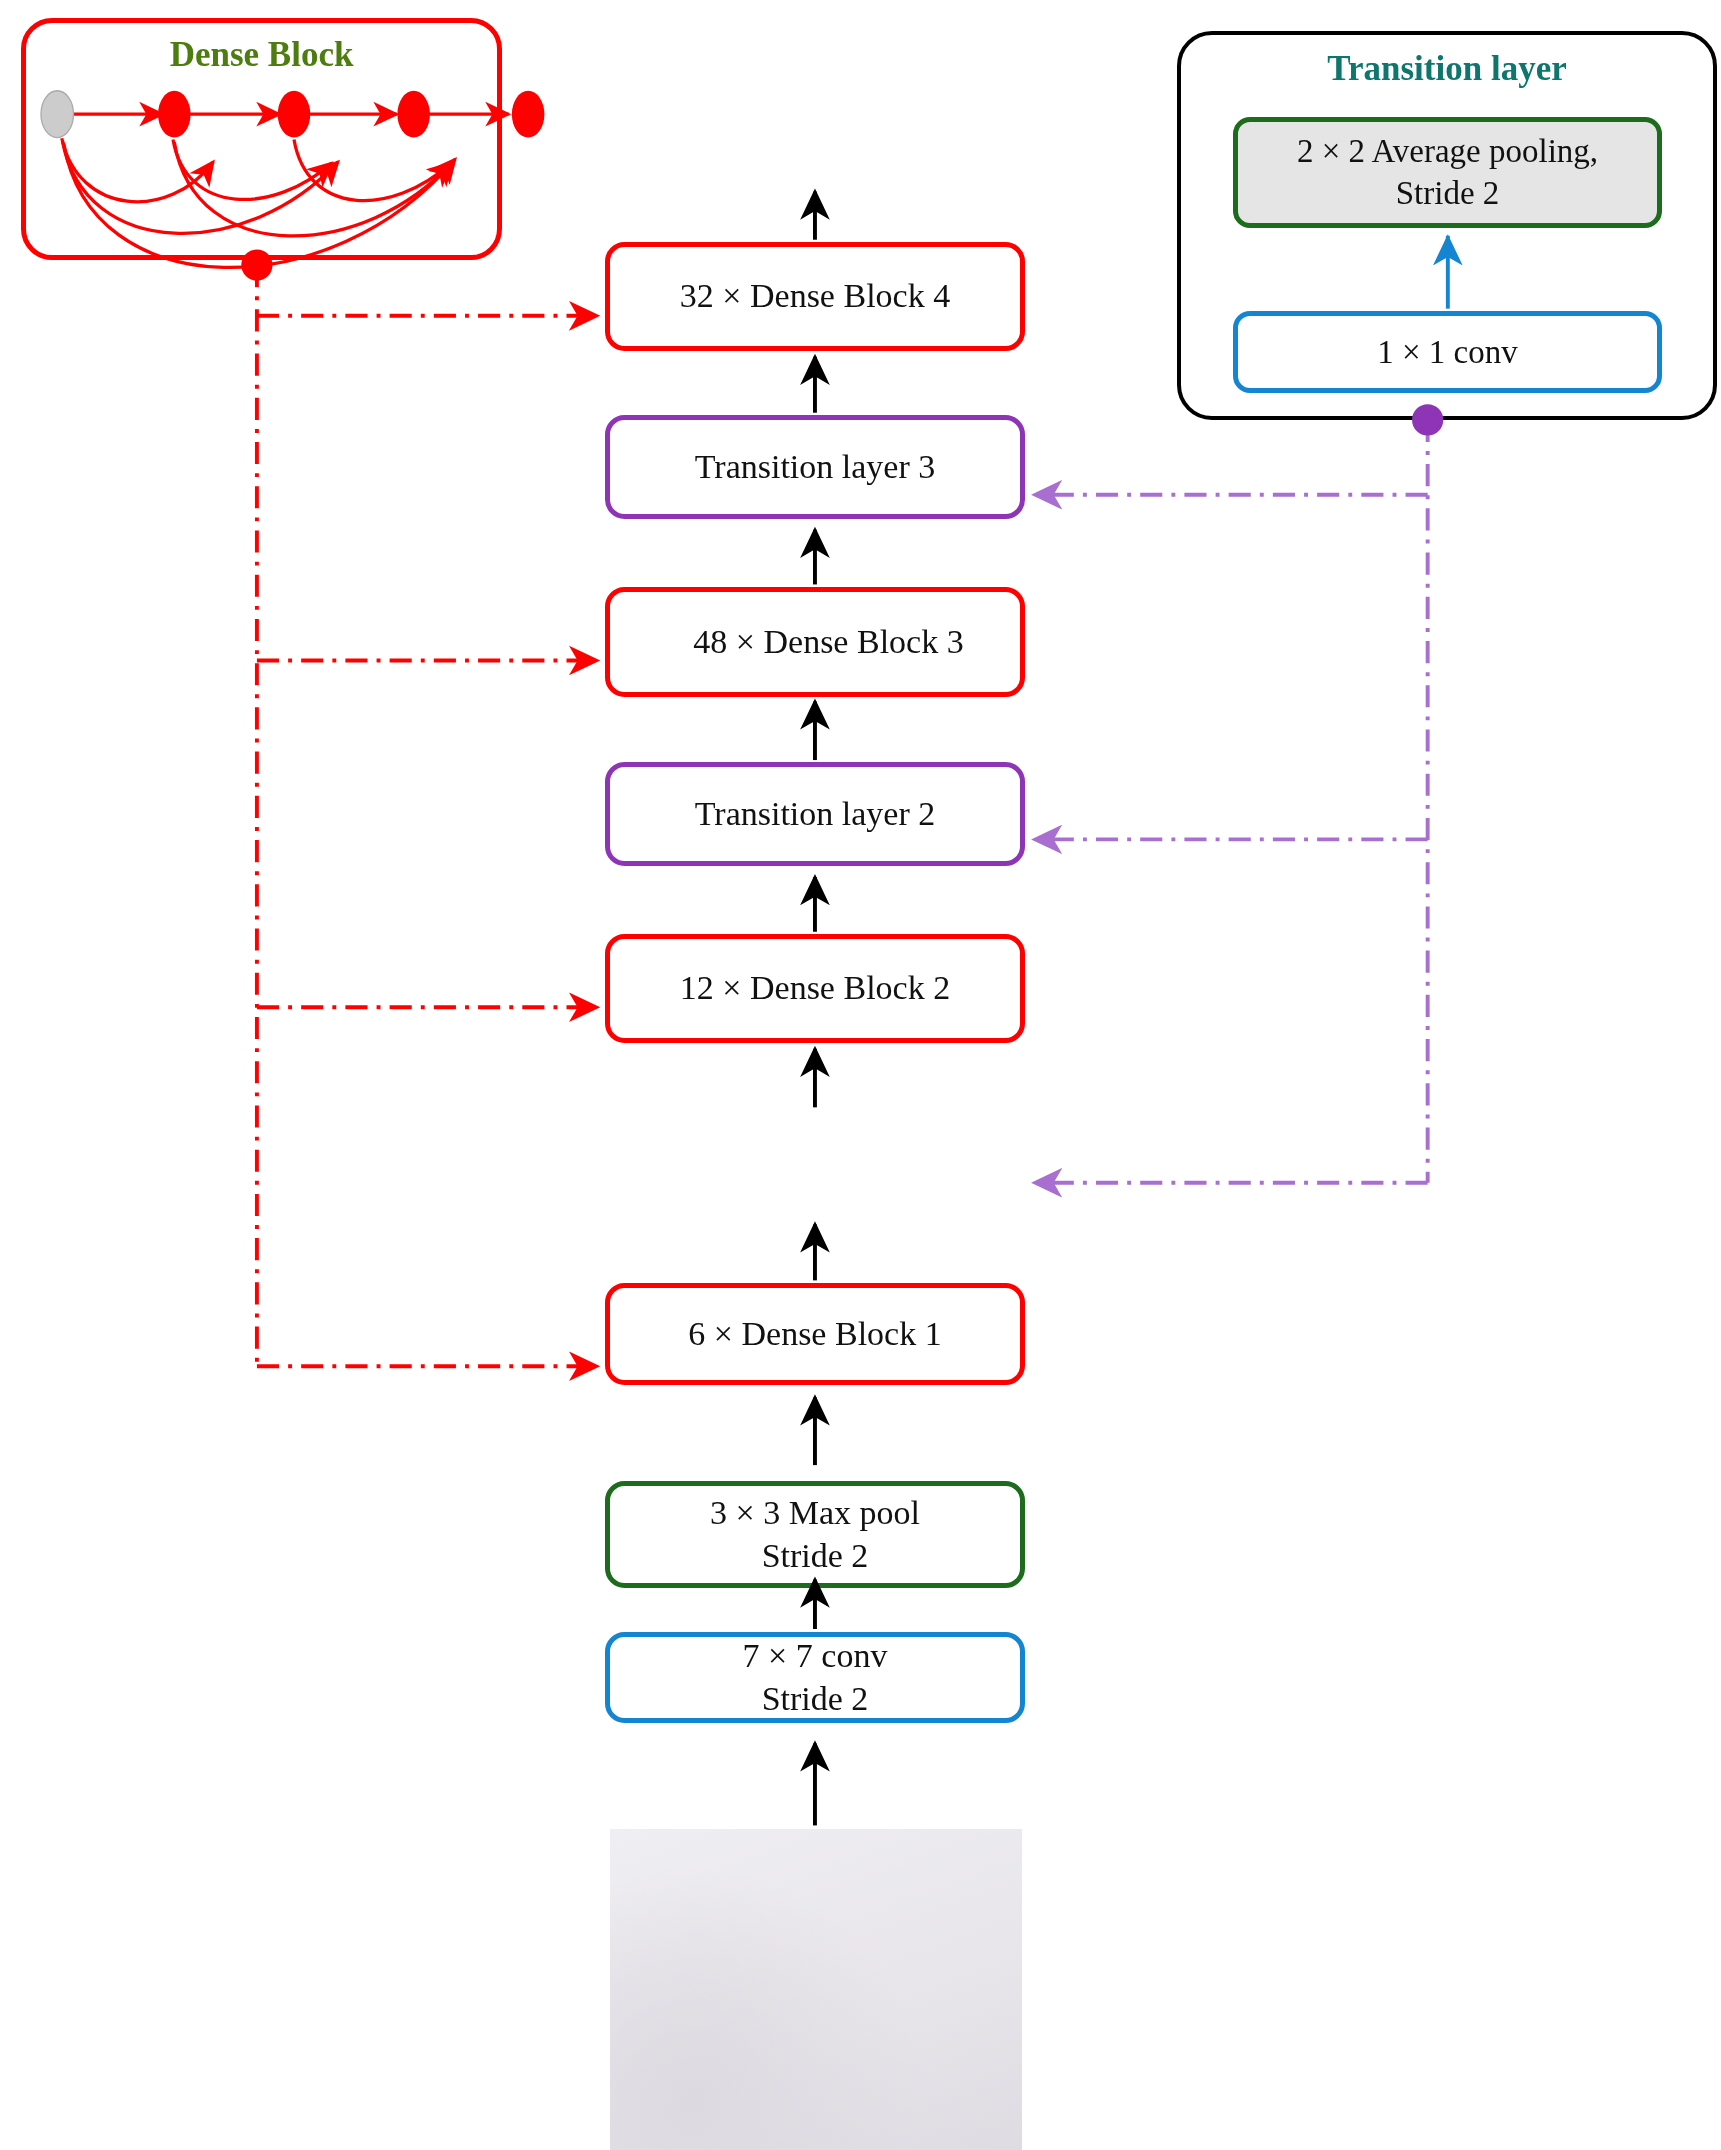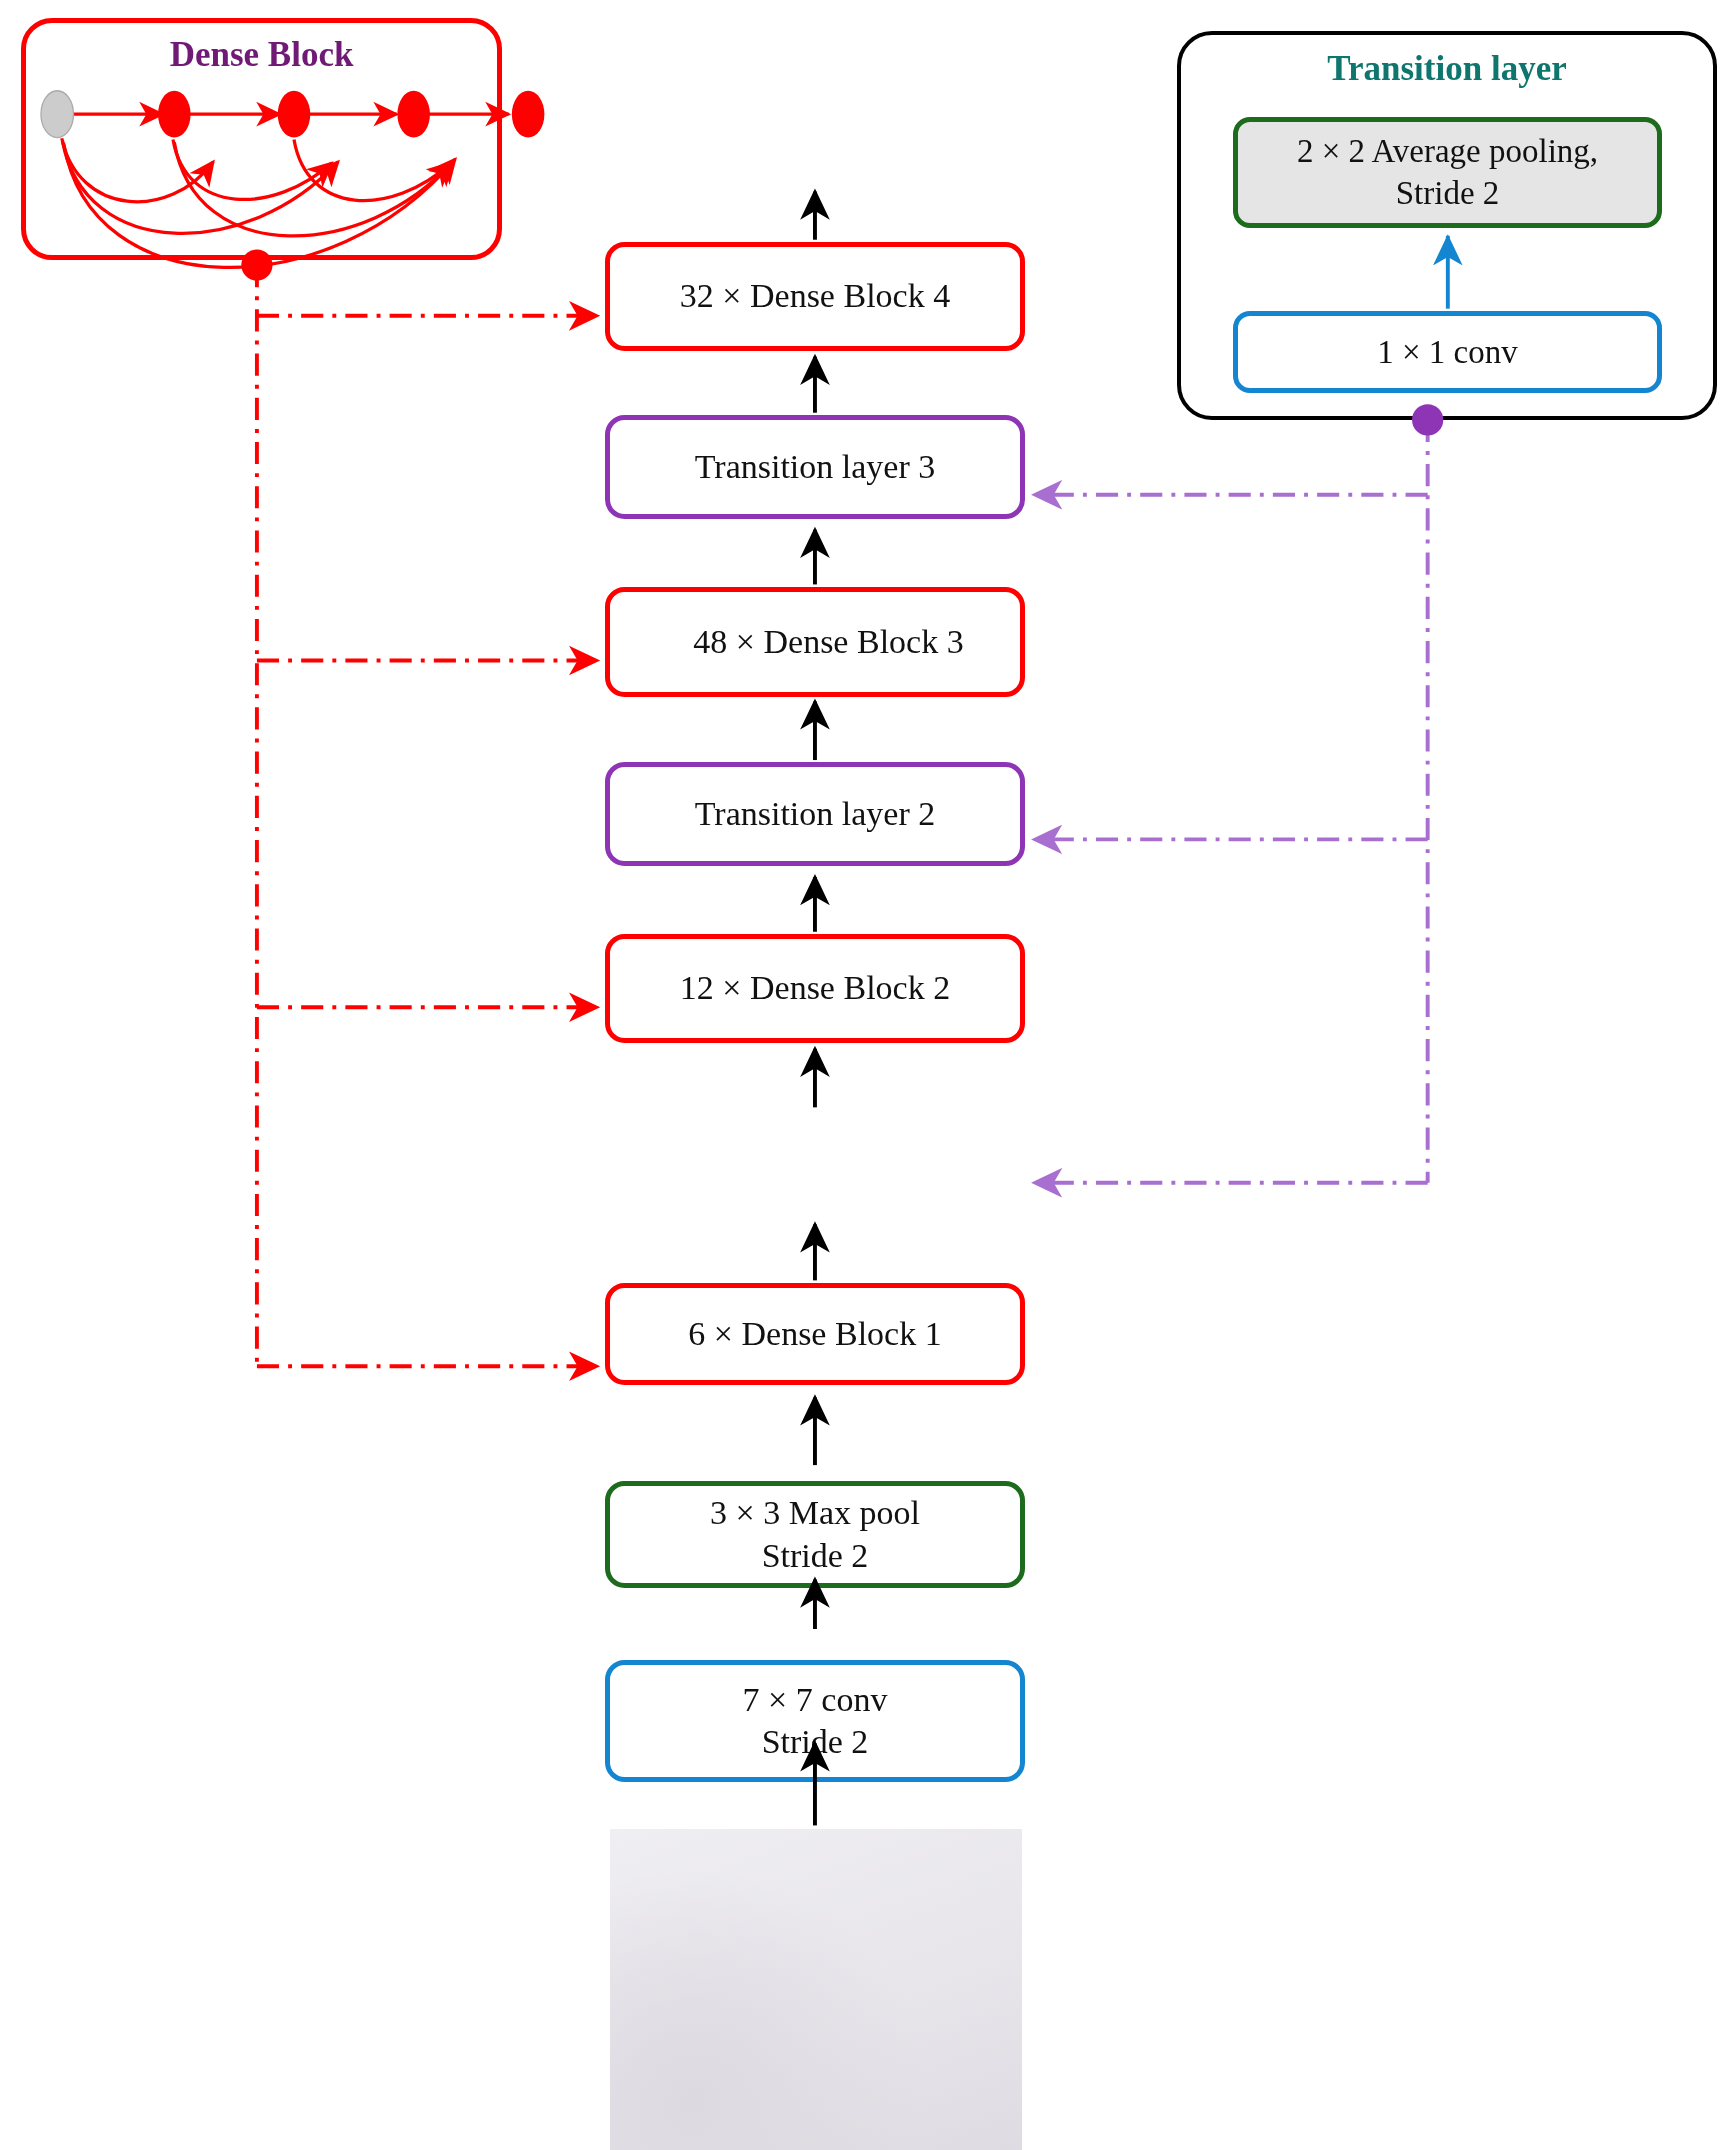--- a/index.html
+++ b/index.html
@@ -30,21 +30,21 @@
   .c-blue{border-color:#1485d0;}
 
   
   #dense-panel{
     position:absolute;left:21px;top:18px;width:481px;height:242px;
     border:5.9px solid #ff0000;border-radius:31px;background:#fff;
     box-sizing:border-box;
   }
   #dense-title{
     position:absolute;left:0;top:11.7px;width:100%;
-    text-align:center;font-size:35px;font-weight:bold;color:#701a75;
+    text-align:center;font-size:35px;font-weight:bold;color:#4d7c0f;
   }
 
   
   #trans-panel{
     position:absolute;left:1177px;top:31px;width:540px;height:389px;
     border:4.6px solid #000000;border-radius:35px;background:#fff;
     box-sizing:border-box;
   }
   #trans-title{
     position:absolute;left:0;top:14.3px;width:100%;
@@ -93,21 +93,21 @@
   <div id="trans-conv">1 × 1 conv</div>
 
   <div class="node pipe-box c-red" style="top:242px;height:109px;">32 × Dense Block 4</div>
   <div class="node pipe-box c-purple" style="top:415px;height:104px;">Transition layer 3</div>
   <div class="node pipe-box c-red" style="top:587px;height:110px;padding-left:27px;">48 × Dense Block 3</div>
   <div class="node pipe-box c-purple" style="top:762px;height:104px;">Transition layer 2</div>
   <div class="node pipe-box c-red" style="top:934px;height:109px;">12 × Dense Block 2</div>
   <div class="node pipe-box c-red" style="top:1283px;height:102px;">6 × Dense Block 1</div>
   <div class="node pipe-box c-green" style="top:1468px;height:107px;">3 × 3 Max pool
 Stride 2</div>
-  <div class="node pipe-box c-blue" style="top:1632px;height:122px;margin-top:28px;">7 × 7 conv
+  <div class="node pipe-box c-blue" style="top:1632px;height:91px;">7 × 7 conv
 Stride 2</div>
 
   <div id="input-photo">
     <div class="sheen"></div>
     <svg viewBox="0 0 634 494" width="412" height="321">
       <defs>
         <linearGradient id="peelA" x1="0" y1="0" x2="0.4" y2="1">
           <stop offset="0%" stop-color="#fffaf0"></stop>
           <stop offset="45%" stop-color="#f3e4cb"></stop>
           <stop offset="100%" stop-color="#ddc49c"></stop>

